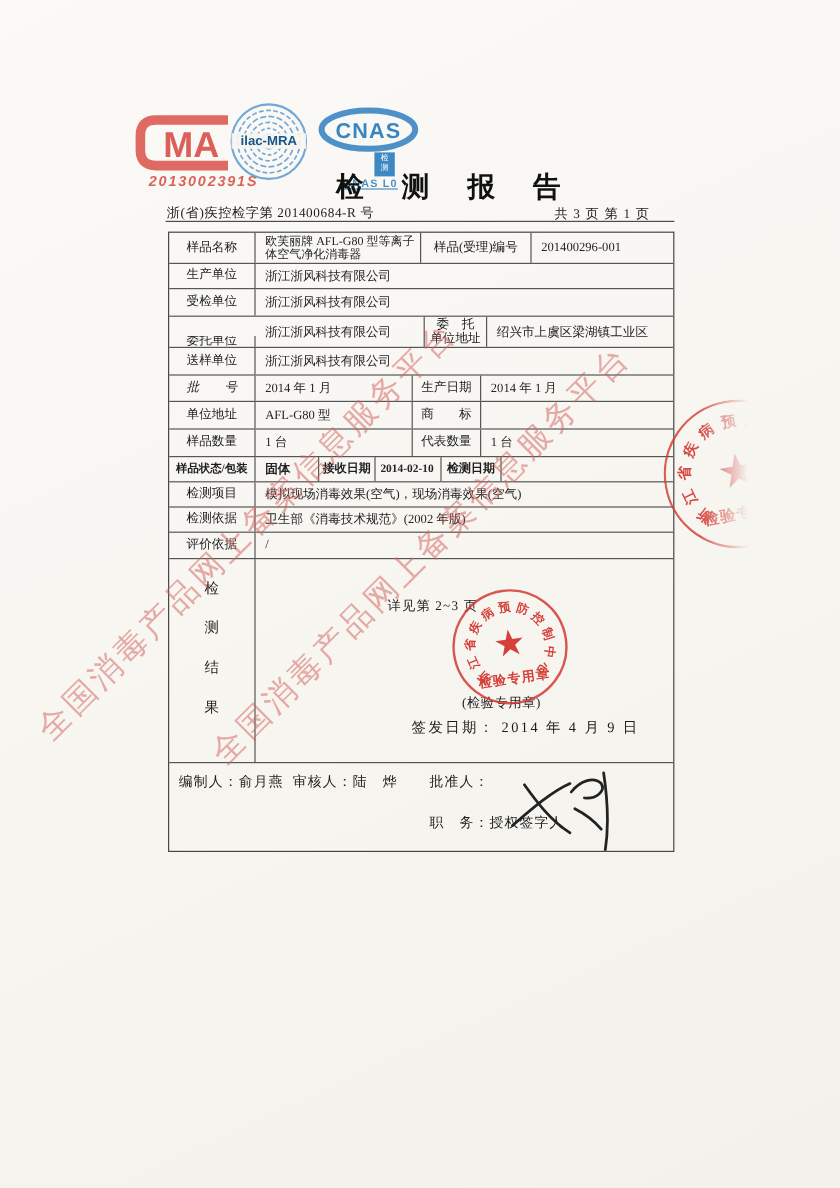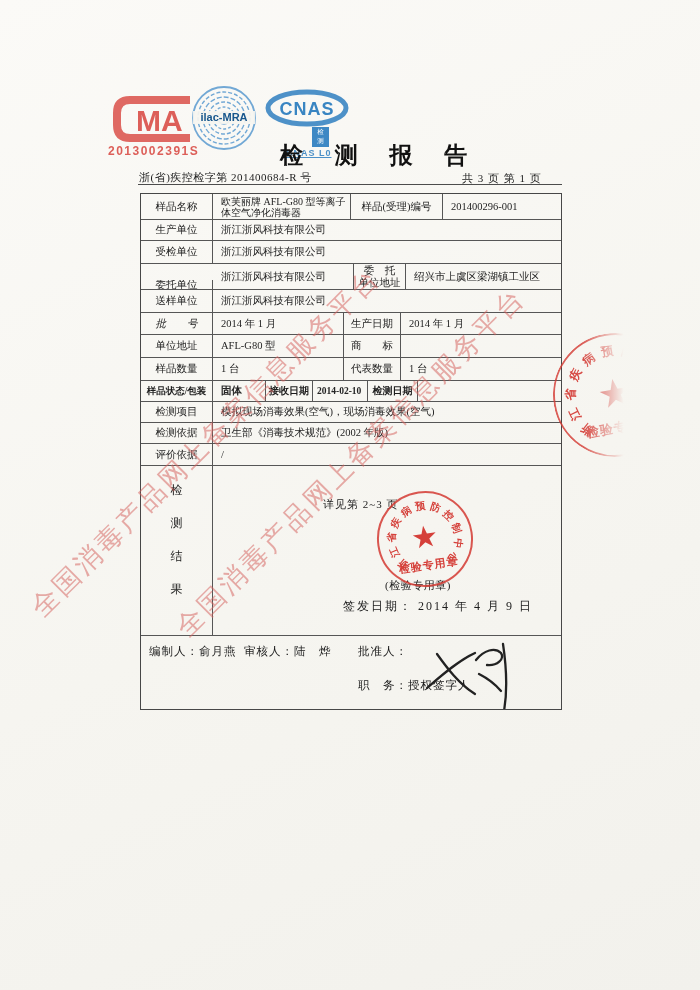--- a/index.html
+++ b/index.html
@@ -3,22 +3,22 @@
 <meta charset="utf-8">
 <style>
   html,body{margin:0;padding:0;background:#e8e8e8;}
   .paper{
     position:relative;width:700px;height:990px;margin:0 auto;
     background:linear-gradient(155deg,#fbfaf7 0%,#f6f5f0 55%,#f2f1ec 100%);
     font-family:"Liberation Serif","DejaVu Serif",serif;color:#1c1c1c;overflow:hidden;
   }
   
   .logo{position:absolute;z-index:2;}
-  .cma-number{position:absolute;left:108px;top:144px;z-index:2;color:#d8453e;
-    font-family:"Liberation Sans",sans-serif;font-weight:bold;font-size:12px;letter-spacing:1.5px;opacity:.85;}
+  .cma-number{position:absolute;left:124px;top:144px;z-index:2;color:#d8453e;
+    font-family:"Liberation Sans",sans-serif;font-weight:bold;font-size:12px;letter-spacing:1.5px;opacity:.85;font-style:italic;}
   .cnas-sub{position:absolute;left:286px;top:148px;z-index:2;color:#2f7fc0;
     font-family:"Liberation Sans",sans-serif;font-weight:bold;font-size:9px;letter-spacing:1px;opacity:.85;text-decoration:underline;}
   .jiance-badge{position:absolute;left:312px;top:127px;width:17px;height:20px;z-index:2;
     background:#2f7fc0;color:#fff;font-size:6.5px;line-height:9px;text-align:center;opacity:.92;}
   
   .org-title{position:absolute;left:226px;top:109px;z-index:3;font-size:21.5px;font-weight:bold;
     letter-spacing:1px;color:#161616;}
   .report-title{position:absolute;left:280px;top:140px;z-index:3;font-size:23px;font-weight:bold;
     letter-spacing:13px;color:#111;}
   .doc-line{position:absolute;left:139px;top:170px;font-size:11px;letter-spacing:.5px;}

